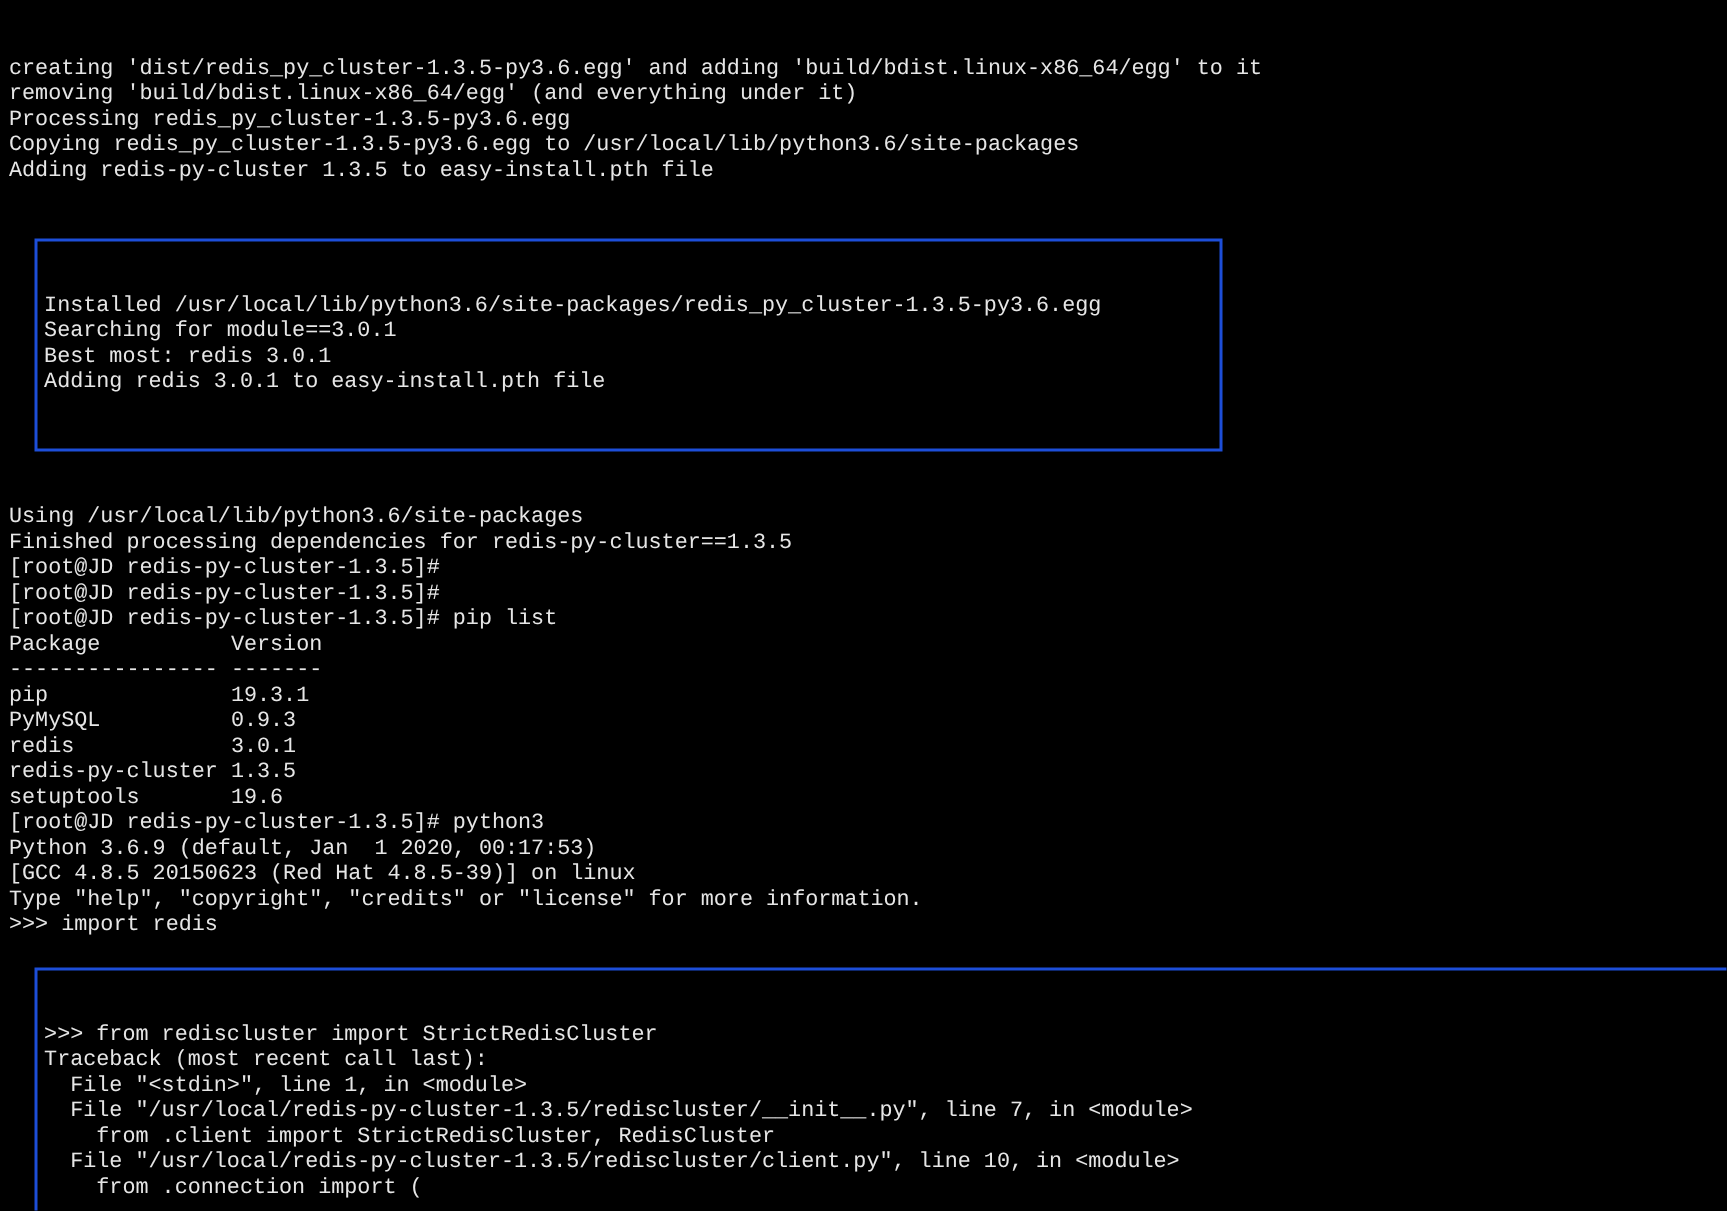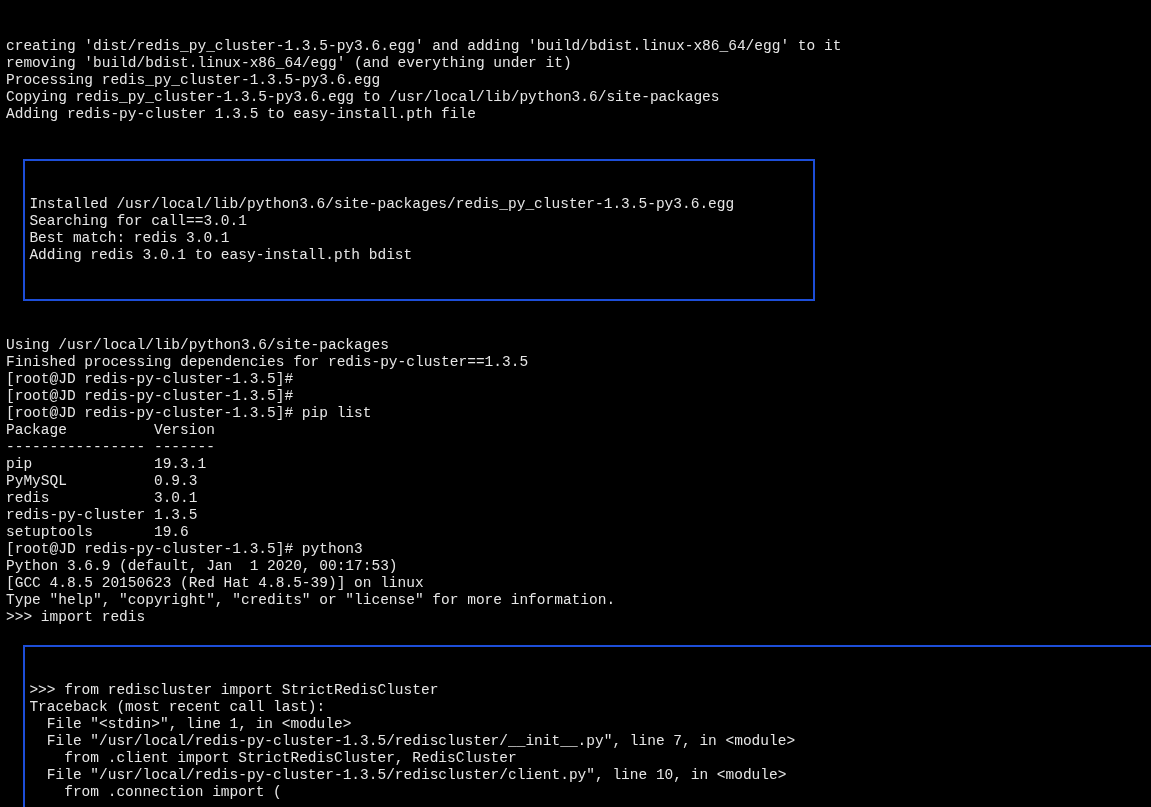--- a/index.html
+++ b/index.html
@@ -29,20 +29,20 @@
   .line {
     min-height: 17px;
   }
 </style>
 </head>
 <body>
 
 <div class="terminal">
   <div id="pre-block"><div class="line">creating 'dist/redis_py_cluster-1.3.5-py3.6.egg' and adding 'build/bdist.linux-x86_64/egg' to it</div><div class="line">removing 'build/bdist.linux-x86_64/egg' (and everything under it)</div><div class="line">Processing redis_py_cluster-1.3.5-py3.6.egg</div><div class="line">Copying redis_py_cluster-1.3.5-py3.6.egg to /usr/local/lib/python3.6/site-packages</div><div class="line">Adding redis-py-cluster 1.3.5 to easy-install.pth file</div><div class="line"></div></div>
   <div class="box" style="width:780px;">
-    <div id="box1-block"><div class="line">Installed /usr/local/lib/python3.6/site-packages/redis_py_cluster-1.3.5-py3.6.egg</div><div class="line">Searching for call==3.0.1</div><div class="line">Best match: redis 3.0.1</div><div class="line">Adding redis 3.0.1 to easy-install.pth bdist</div></div>
+    <div id="box1-block"><div class="line">Installed /usr/local/lib/python3.6/site-packages/redis_py_cluster-1.3.5-py3.6.egg</div><div class="line">Searching for module==3.0.1</div><div class="line">Best most: redis 3.0.1</div><div class="line">Adding redis 3.0.1 to easy-install.pth file</div></div>
   </div>
   <div id="mid-block"><div class="line"></div><div class="line">Using /usr/local/lib/python3.6/site-packages</div><div class="line">Finished processing dependencies for redis-py-cluster==1.3.5</div><div class="line">[root@JD redis-py-cluster-1.3.5]#</div><div class="line">[root@JD redis-py-cluster-1.3.5]#</div><div class="line">[root@JD redis-py-cluster-1.3.5]# pip list</div><div class="line">Package          Version</div><div class="line">---------------- -------</div><div class="line">pip              19.3.1</div><div class="line">PyMySQL          0.9.3</div><div class="line">redis            3.0.1</div><div class="line">redis-py-cluster 1.3.5</div><div class="line">setuptools       19.6</div><div class="line">[root@JD redis-py-cluster-1.3.5]# python3</div><div class="line">Python 3.6.9 (default, Jan  1 2020, 00:17:53)</div><div class="line">[GCC 4.8.5 20150623 (Red Hat 4.8.5-39)] on linux</div><div class="line">Type "help", "copyright", "credits" or "license" for more information.</div><div class="line">&gt;&gt;&gt; import redis</div></div>
   <div class="box" style="width:1130px;">
     <div id="box2-block"><div class="line">&gt;&gt;&gt; from rediscluster import StrictRedisCluster</div><div class="line">Traceback (most recent call last):</div><div class="line">  File "&lt;stdin&gt;", line 1, in &lt;module&gt;</div><div class="line">  File "/usr/local/redis-py-cluster-1.3.5/rediscluster/__init__.py", line 7, in &lt;module&gt;</div><div class="line">    from .client import StrictRedisCluster, RedisCluster</div><div class="line">  File "/usr/local/redis-py-cluster-1.3.5/rediscluster/client.py", line 10, in &lt;module&gt;</div><div class="line">    from .connection import (</div></div>
     
   </div>
 </div>
 
 </body></html>

